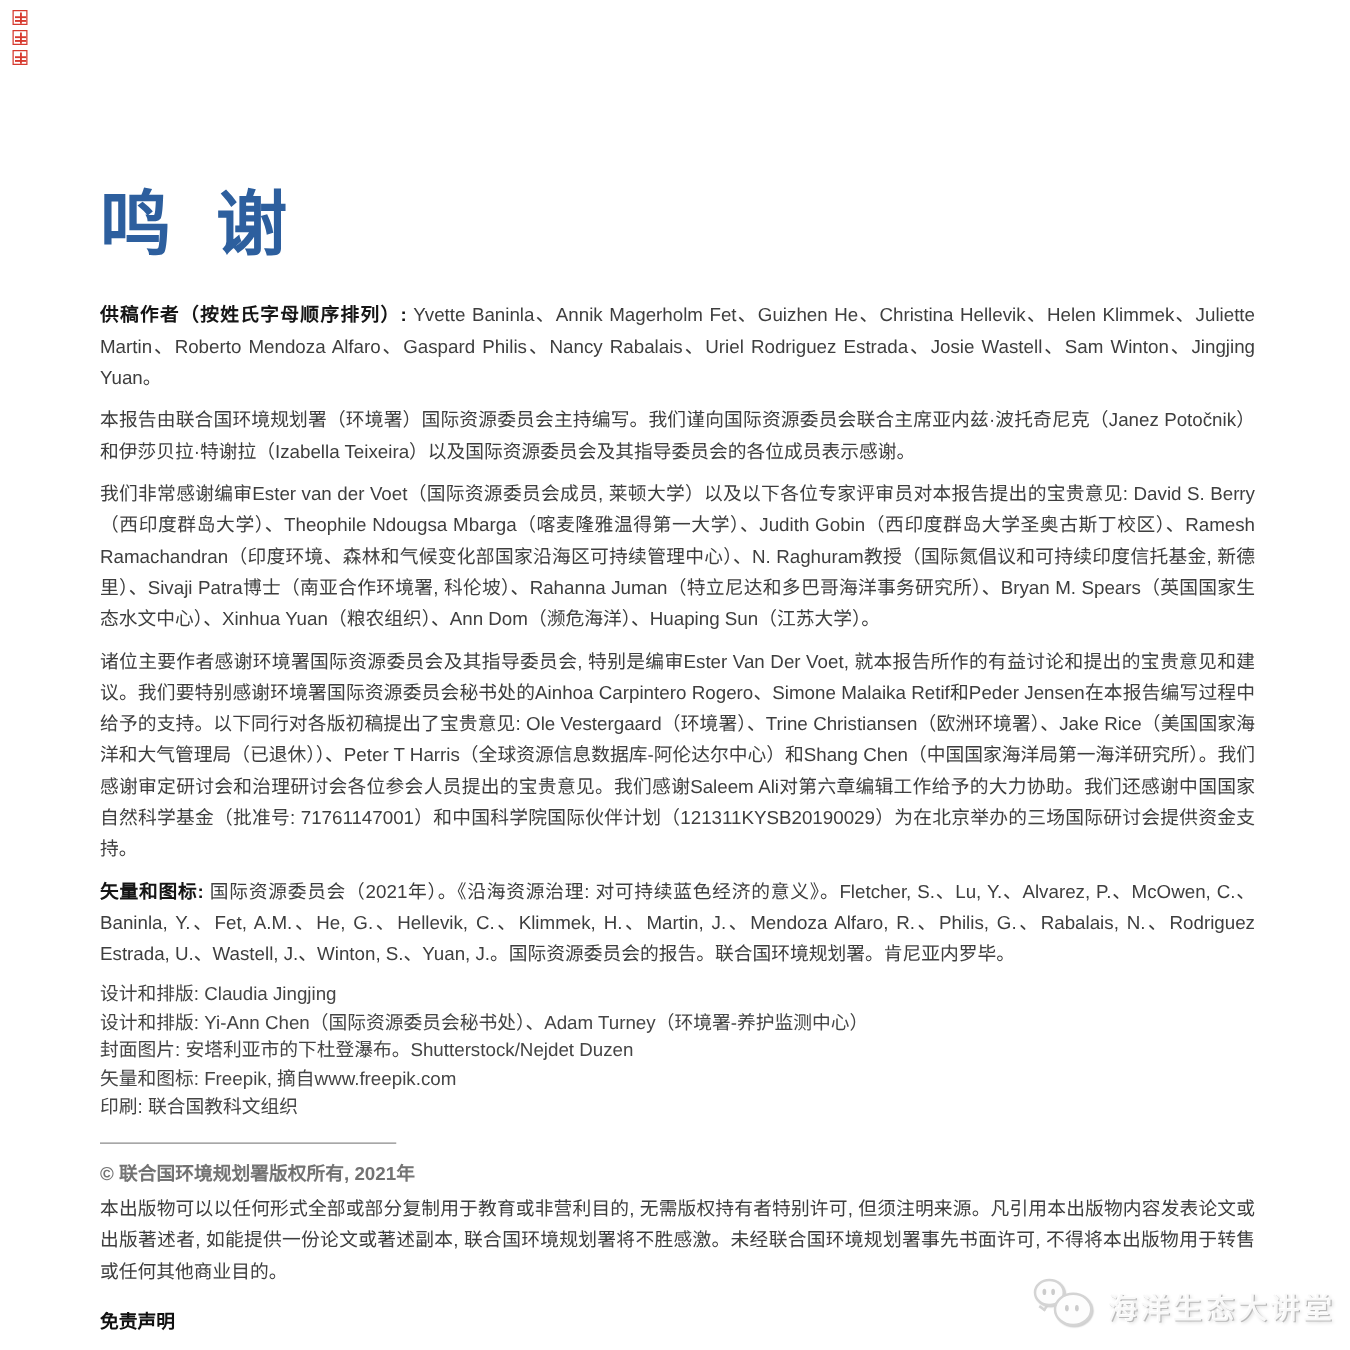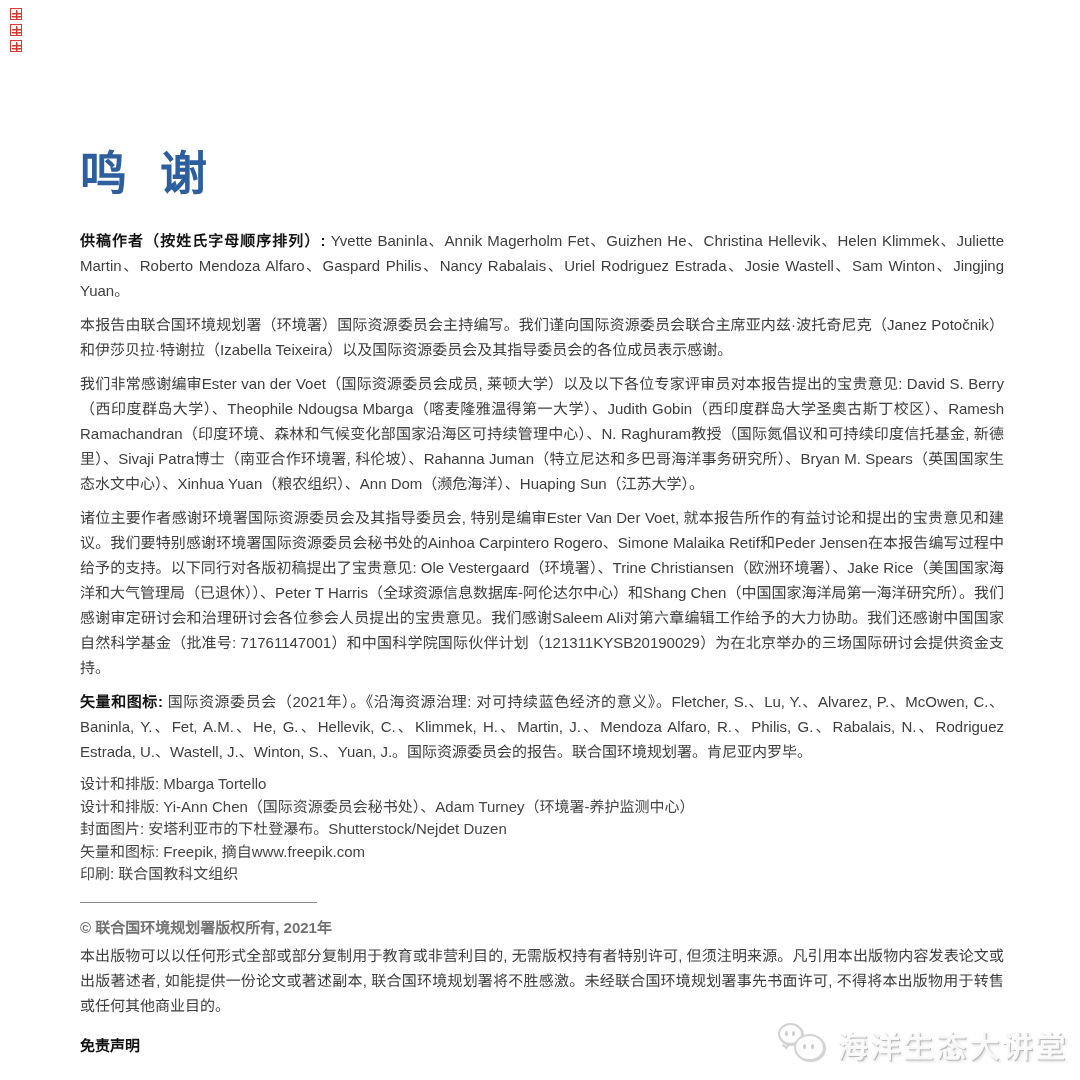--- a/index.html
+++ b/index.html
@@ -11,21 +11,21 @@
   .red-marks i { display:block; width:12px; height:12px; margin-bottom:4px;
     border:1px solid #d63a2f;
     background:
       linear-gradient(#d63a2f,#d63a2f) 1px 4px / 9px 1.5px no-repeat,
       linear-gradient(#d63a2f,#d63a2f) 1px 7px / 9px 1.5px no-repeat,
       linear-gradient(#d63a2f,#d63a2f) 5px 1px / 1.5px 9px no-repeat; }
 
   .content { position:absolute; left:80px; top:146px; width:924px;
     color:#3e3e3e; font-size:15px; line-height:25px; text-align:justify; }
 
-  .title { font-size:47px; line-height:1.2; font-weight:700; color:#2d5f9e;
+  .title { font-size:57px; line-height:1.2; font-weight:700; color:#2d5f9e;
     word-spacing:20px; margin-bottom:26px; text-align:left; }
 
   .para { margin-bottom:9px; }
   .lbl { font-weight:700; color:#151515; }
 
   .credits { margin-top:3px; margin-bottom:16px; }
   .credit-line { line-height:22.5px; color:#454545; }
 
   .divider { width:237px; border:0; border-top:1.5px solid #8a8a8a; margin:16px 0 12px; }
 
@@ -35,21 +35,21 @@
   .watermark { position:absolute; right:12px; bottom:12px; display:flex; align-items:center; gap:6px; }
   .wx-icon { position:relative; width:54px; height:48px; display:inline-block; }
   .bub { position:absolute; background:#fdfdfd; border:2px solid #d4d4d4; border-radius:50%;
     box-shadow:1px 1px 1px #cfcfcf; }
   .b1 { width:25px; height:22px; left:1px; top:3px; }
   .b2 { width:31px; height:27px; left:17px; top:14px; }
   .bub .eye { position:absolute; width:3px; height:5px; background:#cccccc; border-radius:50%; top:34%; }
   .bub .e1 { left:26%; } .bub .e2 { left:56%; }
   .tail { position:absolute; width:6px; height:6px; background:#fdfdfd; border-right:2px solid #d4d4d4;
     border-bottom:2px solid #d4d4d4; transform:rotate(35deg); left:6px; top:22px; }
-  .wm-text { font-size:31px; letter-spacing:2px; color:#f8f8f8; white-space:nowrap;
+  .wm-text { font-size:24px; letter-spacing:2px; color:#f8f8f8; white-space:nowrap;
     text-shadow:-1px -1px 0 #ffffff, 1px 1px 0 #b9b9b9, 2px 2px 3px #d8d8d8; }
 </style>
 </head>
 <body>
 
 <div class="page">
 
   <div class="red-marks">
     <i></i>
     <i></i>
@@ -65,21 +65,21 @@
 
     <p class="para">本报告由联合国环境规划署（环境署）国际资源委员会主持编写。我们谨向国际资源委员会联合主席亚内兹·波托奇尼克（Janez Potočnik）和伊莎贝拉·特谢拉（Izabella Teixeira）以及国际资源委员会及其指导委员会的各位成员表示感谢。</p>
 
     <p class="para">我们非常感谢编审Ester van der Voet（国际资源委员会成员, 莱顿大学）以及以下各位专家评审员对本报告提出的宝贵意见: David S. Berry（西印度群岛大学）、Theophile Ndougsa Mbarga（喀麦隆雅温得第一大学）、Judith Gobin（西印度群岛大学圣奥古斯丁校区）、Ramesh Ramachandran（印度环境、森林和气候变化部国家沿海区可持续管理中心）、N. Raghuram教授（国际氮倡议和可持续印度信托基金, 新德里）、Sivaji Patra博士（南亚合作环境署, 科伦坡）、Rahanna Juman（特立尼达和多巴哥海洋事务研究所）、Bryan M. Spears（英国国家生态水文中心）、Xinhua Yuan（粮农组织）、Ann Dom（濒危海洋）、Huaping Sun（江苏大学）。</p>
 
     <p class="para">诸位主要作者感谢环境署国际资源委员会及其指导委员会, 特别是编审Ester Van Der Voet, 就本报告所作的有益讨论和提出的宝贵意见和建议。我们要特别感谢环境署国际资源委员会秘书处的Ainhoa Carpintero Rogero、Simone Malaika Retif和Peder Jensen在本报告编写过程中给予的支持。以下同行对各版初稿提出了宝贵意见: Ole Vestergaard（环境署）、Trine Christiansen（欧洲环境署）、Jake Rice（美国国家海洋和大气管理局（已退休））、Peter T Harris（全球资源信息数据库-阿伦达尔中心）和Shang Chen（中国国家海洋局第一海洋研究所）。我们感谢审定研讨会和治理研讨会各位参会人员提出的宝贵意见。我们感谢Saleem Ali对第六章编辑工作给予的大力协助。我们还感谢中国国家自然科学基金（批准号: 71761147001）和中国科学院国际伙伴计划（121311KYSB20190029）为在北京举办的三场国际研讨会提供资金支持。</p>
 
     <p class="para"><b class="lbl">矢量和图标: </b><span>国际资源委员会（2021年）。《沿海资源治理: 对可持续蓝色经济的意义》。Fletcher, S.、Lu, Y.、Alvarez, P.、McOwen, C.、Baninla, Y.、Fet, A.M.、He, G.、Hellevik, C.、Klimmek, H.、Martin, J.、Mendoza Alfaro, R.、Philis, G.、Rabalais, N.、Rodriguez Estrada, U.、Wastell, J.、Winton, S.、Yuan, J.。国际资源委员会的报告。联合国环境规划署。肯尼亚内罗毕。</span></p>
 
     <div class="credits">
-      <div class="credit-line">设计和排版: Mbarga Tortello</div>
+      <div class="credit-line">设计和排版: Claudia Jingjing</div>
       <div class="credit-line">设计和排版: Yi-Ann Chen（国际资源委员会秘书处）、Adam Turney（环境署-养护监测中心）</div>
       <div class="credit-line">封面图片: 安塔利亚市的下杜登瀑布。Shutterstock/Nejdet Duzen</div>
       <div class="credit-line">矢量和图标: Freepik, 摘自www.freepik.com</div>
       <div class="credit-line">印刷: 联合国教科文组织</div>
     </div>
 
     <hr class="divider">
 
     <p class="c-head">© 联合国环境规划署版权所有, 2021年</p>
     <p class="para">本出版物可以以任何形式全部或部分复制用于教育或非营利目的, 无需版权持有者特别许可, 但须注明来源。凡引用本出版物内容发表论文或出版著述者, 如能提供一份论文或著述副本, 联合国环境规划署将不胜感激。未经联合国环境规划署事先书面许可, 不得将本出版物用于转售或任何其他商业目的。</p>

